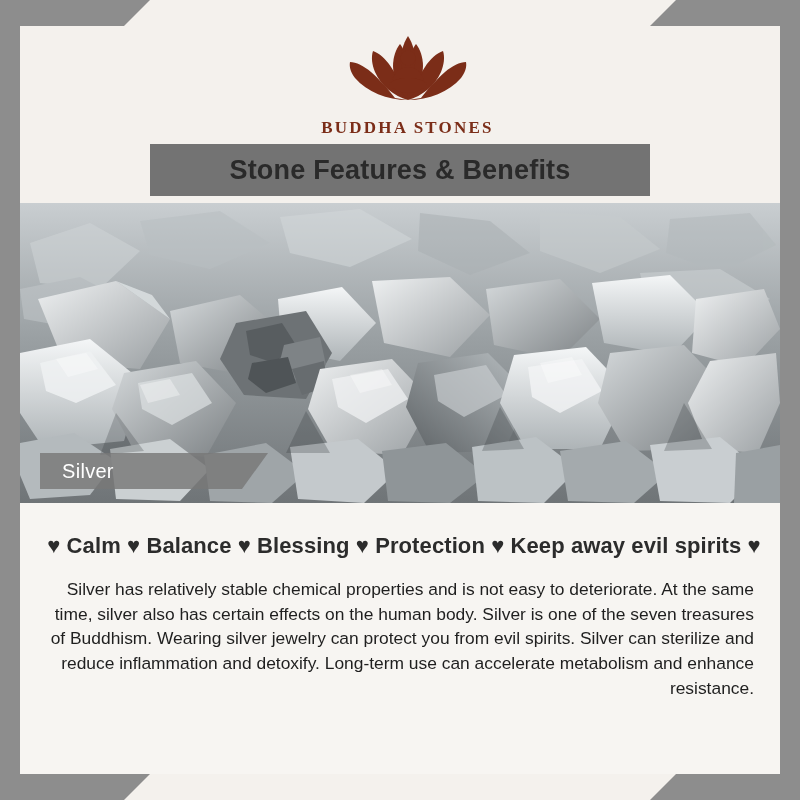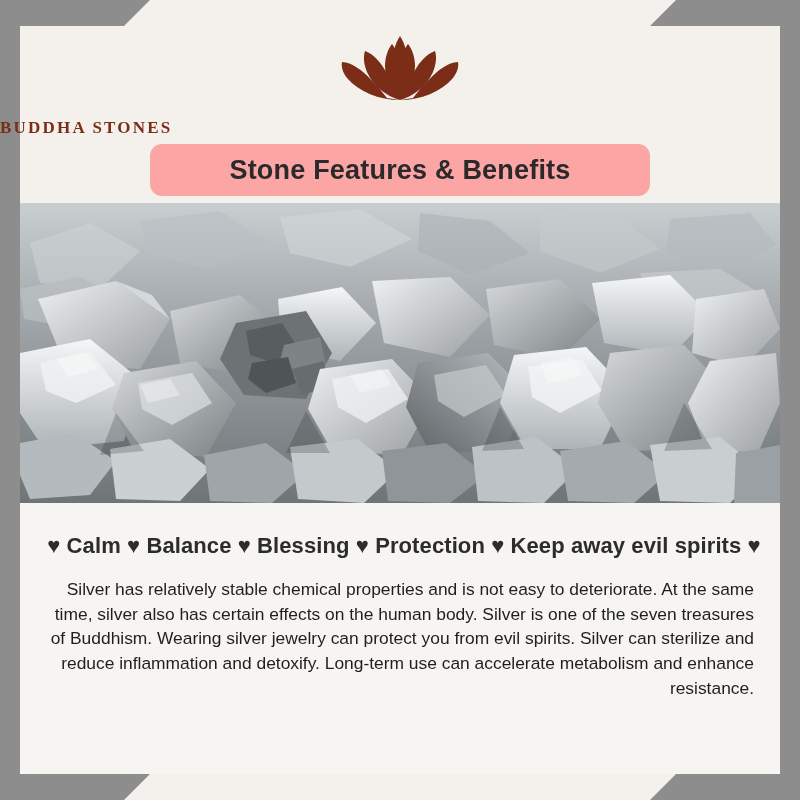--- a/index.html
+++ b/index.html
@@ -56,22 +56,22 @@
     position: absolute;
     right: 0; top: 26px;
     width: 20px; height: 748px;
     background: #8d8d8d;
   }
 
   
   .brand {
     position: absolute;
     top: 22px;
-    left: 0; right: 0;
-    text-align: left;
+    left: 15px; right: 0;
+    text-align: center;
   }
   .logo-mark {
     display: block;
     margin: 0 auto;
   }
   .brand-name {
     margin-top: 4px;
     font-family: "Liberation Serif", serif;
     font-size: 17px;
     letter-spacing: 2.2px;
@@ -79,26 +79,25 @@
     font-weight: 700;
   }
 
   
   .title-band {
     position: absolute;
     top: 144px;
     left: 150px;
     width: 500px;
     height: 52px;
-    background: #fca5a5;
+    background: #737373;
     display: flex;
     align-items: center;
     justify-content: center;
     box-shadow: 0 0 0 0 transparent;
-    border-radius: 12px;
   }
   .title-text {
     font-size: 27px;
     font-weight: 700;
     color: #2a2a2a;
     letter-spacing: 0.2px;
   }
 
   
   .hero {
@@ -294,20 +293,23 @@
         <polygon points="120,182 150,176 160,192 128,200"></polygon>
       </g>
       <g opacity="0.25" fill="#2e3336">
         <polygon points="96,210 124,248 80,252"></polygon>
         <polygon points="286,208 310,250 266,250"></polygon>
         <polygon points="480,204 504,246 462,248"></polygon>
         <polygon points="664,200 692,246 644,248"></polygon>
       </g>
     </svg>
 
+    <div class="hero-label">
+      <span class="hero-label-text">Silver</span>
+    </div>
   </div>
 
   <div class="content">
     <div class="benefits">♥ Calm ♥ Balance ♥ Blessing ♥ Protection ♥ Keep away evil spirits ♥</div>
     <p class="description">Silver has relatively stable chemical properties and is not easy to deteriorate. At the same time, silver also has certain effects on the human body. Silver is one of the seven treasures of Buddhism. Wearing silver jewelry can protect you from evil spirits. Silver can sterilize and reduce inflammation and detoxify. Long-term use can accelerate metabolism and enhance resistance.</p>
   </div>
 
 </div>
 
 </body></html>

